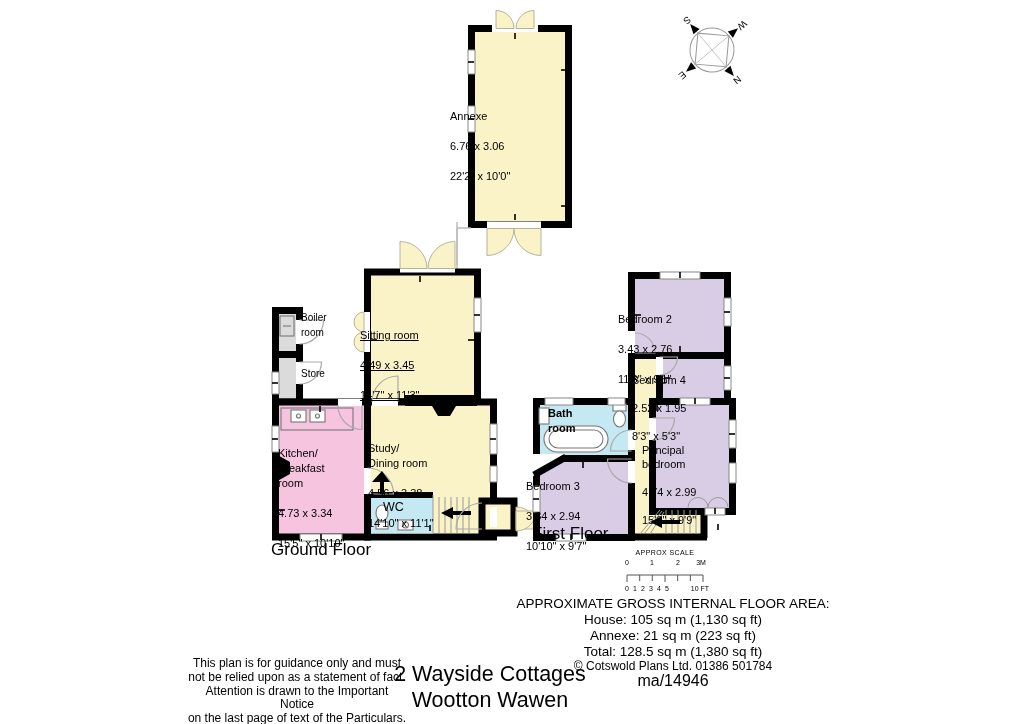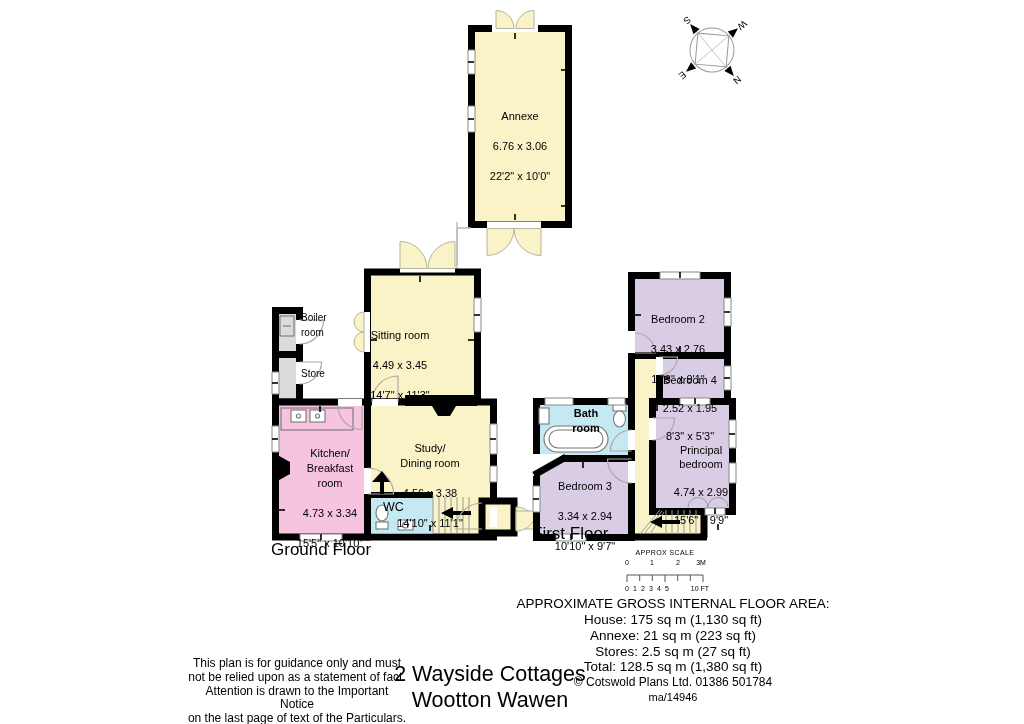--- a/index.html
+++ b/index.html
@@ -15,32 +15,32 @@
   .fill-grey{fill:var(--grey);}
   .door{fill:none;stroke:#aaa;stroke-width:1.2;}
   .petal{fill:var(--cream);stroke:#b4b49a;stroke-width:1;}
   .win{fill:#fff;stroke:#888;stroke-width:1;}
   .tick{stroke:#000;stroke-width:1.6;}
   .fixture{fill:none;stroke:#777;stroke-width:1.1;}
   .fixture-w{fill:#fff;stroke:#777;stroke-width:1.1;}
   .tread{stroke:#999;stroke-width:1;}
   .thinline{stroke:#bbb;stroke-width:1.4;fill:none;}
   .blk{fill:#000;}
-  .room-label{position:absolute;text-align:center;font-size:11px;line-height:15px;white-space:pre-line;}
+  .room-label{position:absolute;text-align:left;font-size:11px;line-height:15px;white-space:pre-line;}
   .room-label.tight{line-height:14px;}
   .side-label{position:absolute;text-align:left;font-size:10px;line-height:15px;white-space:pre-line;}
   .wc-label{position:absolute;font-size:12.5px;}
   .floor-caption{position:absolute;font-size:17px;}
   .scale-title{position:absolute;font-size:7px;letter-spacing:.4px;text-align:center;width:100px;}
   .scale-num{position:absolute;font-size:7px;transform:translateX(-50%);}
   .areas{position:absolute;left:512px;top:596px;width:322px;text-align:center;}
   .areas .heading{font-size:13.5px;line-height:16px;}
   .areas .line{font-size:13.5px;line-height:15.8px;}
   .areas .copyright{font-size:12px;line-height:15px;}
-  .areas .ref{font-size:11px;line-height:14px;}
+  .areas .ref{font-size:16px;line-height:14px;}
   .title-block{position:absolute;left:385px;top:661px;width:210px;text-align:center;
                font-size:21.5px;line-height:26px;}
   .disclaimer{position:absolute;left:187px;top:657px;width:220px;text-align:center;
               font-size:12px;line-height:13.8px;white-space:pre-line;}
   .compass-letter{font-size:9.5px;fill:#000;}
 </style>
 </head>
 <body>
 
 <div class="canvas">
@@ -296,21 +296,21 @@
   <div class="room-label" style="left:450px;top:94px;width:140px;">
     <div>Annexe</div>
     <div>6.76 x 3.06</div>
     <div>22'2" x 10'0"</div>
   </div>
 
   <div class="side-label" style="left:301px;top:310px;width:60px;">Boiler
 room</div>
   <div class="side-label" style="left:301px;top:366px;width:60px;">Store</div>
 
-  <div class="room-label" style="left:340px;top:313px;width:120px;">
+  <div class="room-label" style="left:360px;top:313px;width:120px;text-decoration:underline;">
     <div>Sitting room</div>
     <div>4.49 x 3.45</div>
     <div>14'7" x 11'3"</div>
   </div>
 
   <div class="room-label" style="left:278px;top:431px;width:104px;">
     <div>Kitchen/
 Breakfast
 room</div>
     <div>4.73 x 3.34</div>
@@ -375,23 +375,22 @@
   <span class="scale-num" style="left:627px;top:585px;">0</span>
   <span class="scale-num" style="left:635px;top:585px;">1</span>
   <span class="scale-num" style="left:643px;top:585px;">2</span>
   <span class="scale-num" style="left:651px;top:585px;">3</span>
   <span class="scale-num" style="left:659px;top:585px;">4</span>
   <span class="scale-num" style="left:667px;top:585px;">5</span>
   <span class="scale-num" style="left:700px;top:585px;">10 FT</span>
 
   <div class="areas">
     <div class="heading">APPROXIMATE GROSS INTERNAL FLOOR AREA:</div>
-    <div class="line">House: 175 sq m (1,130 sq ft)</div>
+    <div class="line">House: 105 sq m (1,130 sq ft)</div>
     <div class="line">Annexe: 21 sq m (223 sq ft)</div>
-    <div class="line">Stores: 2.5 sq m (27 sq ft)</div>
     <div class="line">Total: 128.5 sq m (1,380 sq ft)</div>
     <div class="copyright">© Cotswold Plans Ltd. 01386 501784</div>
     <div class="ref">ma/14946</div>
   </div>
 
   <div class="title-block">
     <div>2 Wayside Cottages</div>
     <div>Wootton Wawen</div>
   </div>
 

